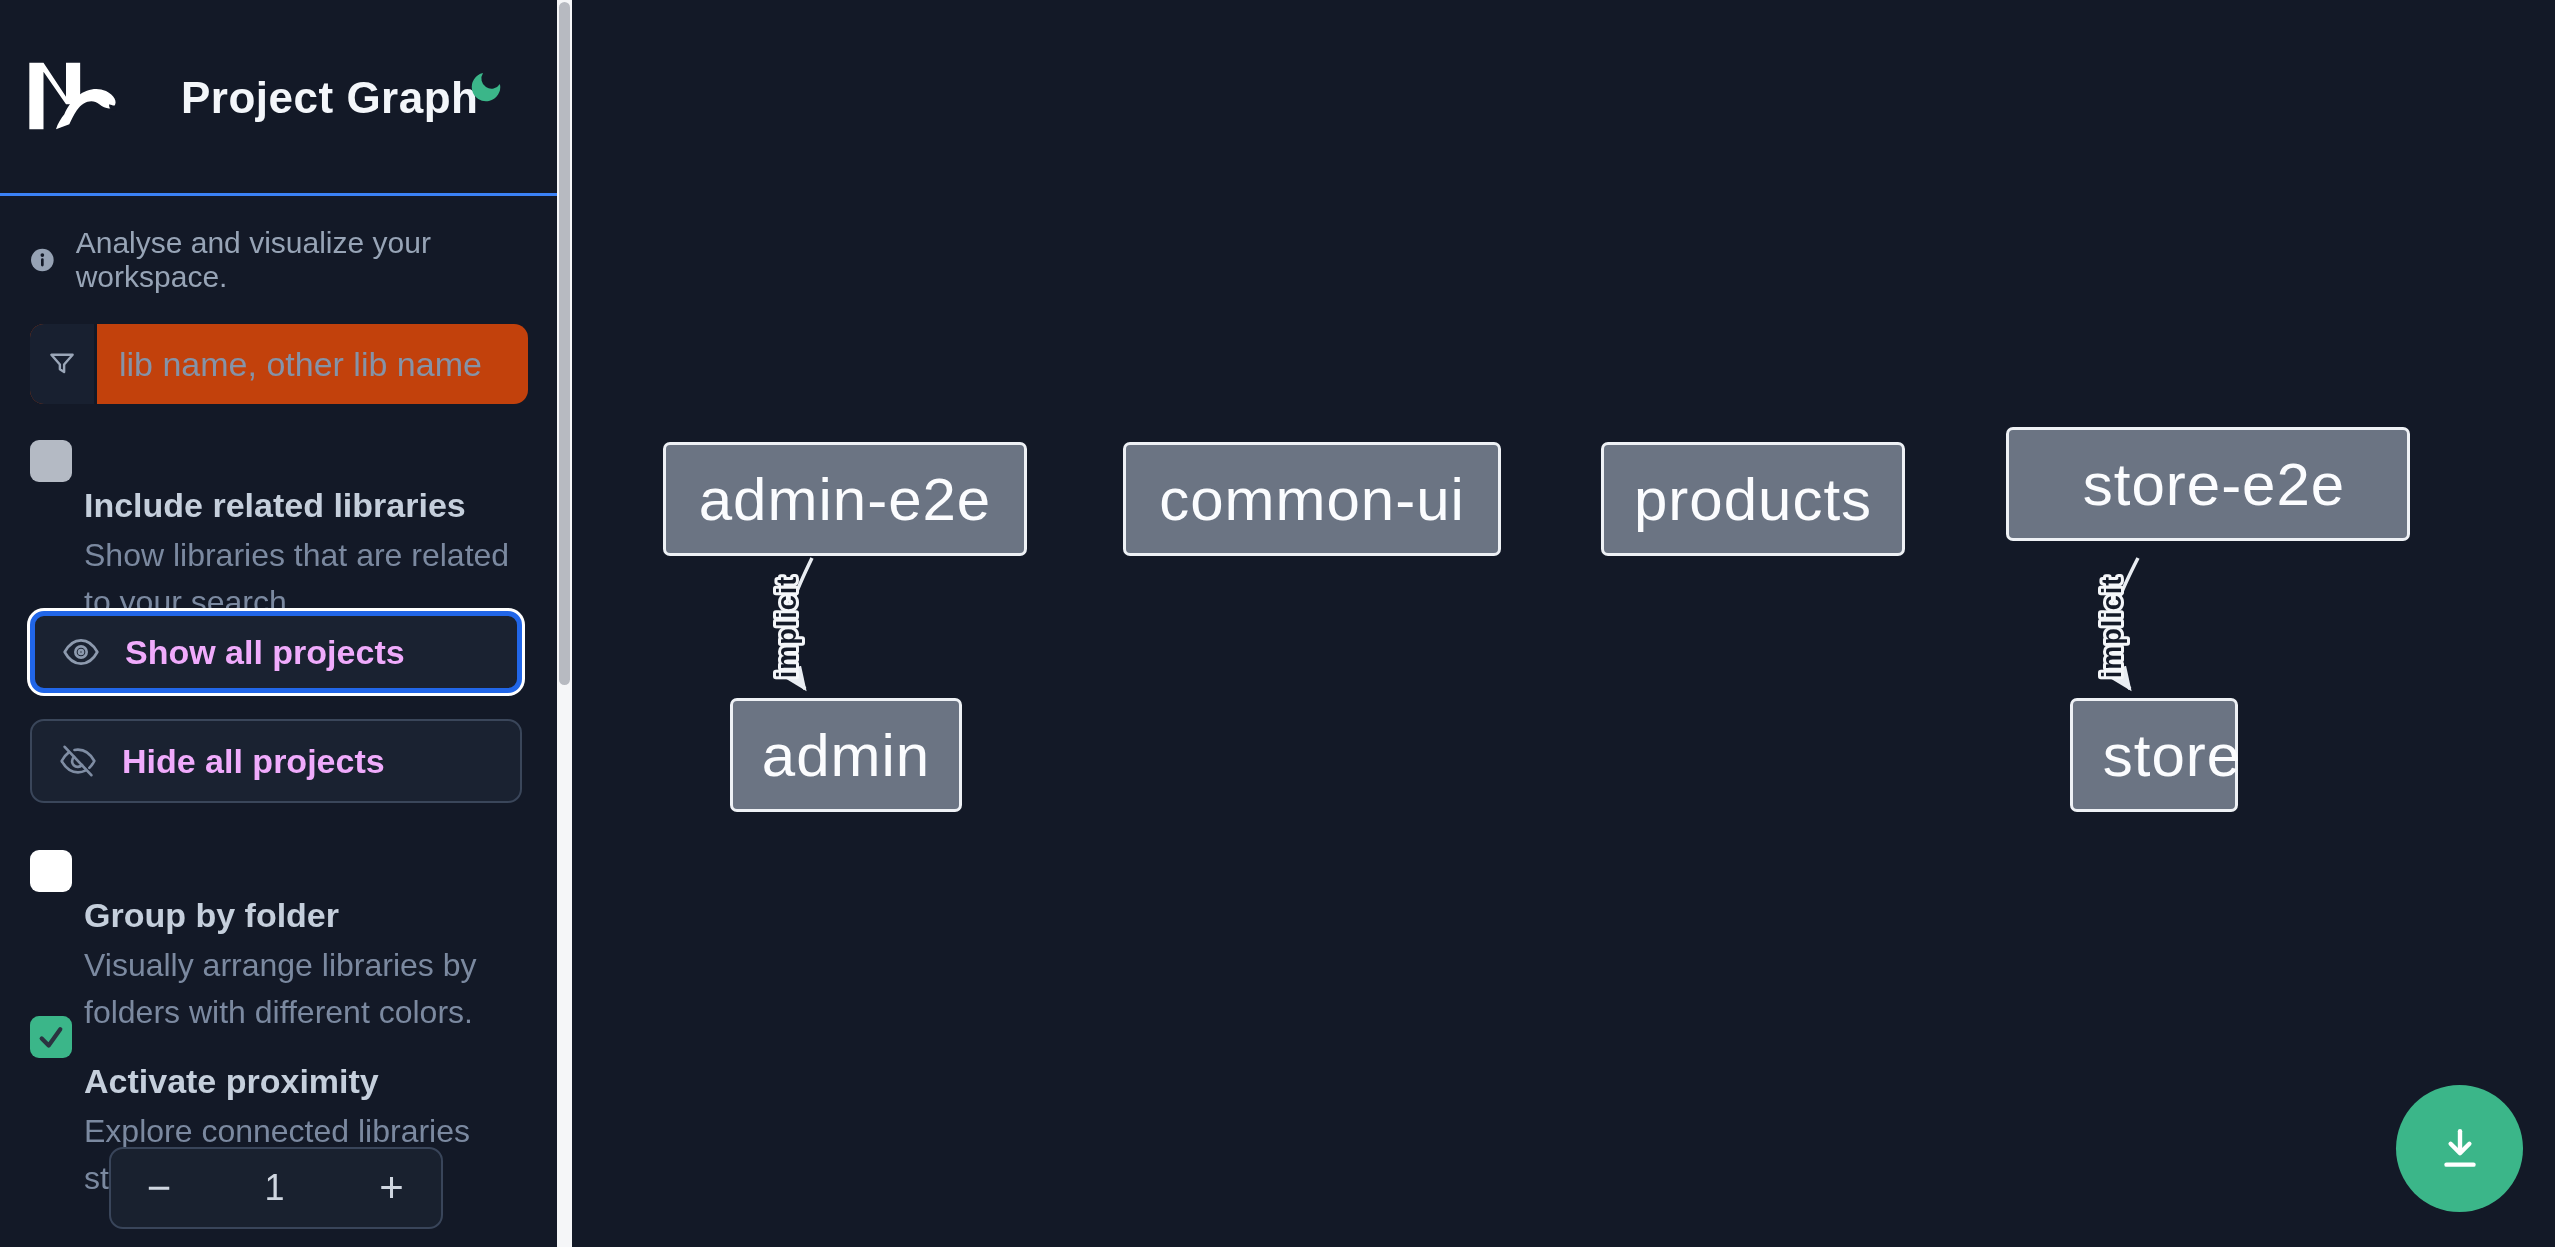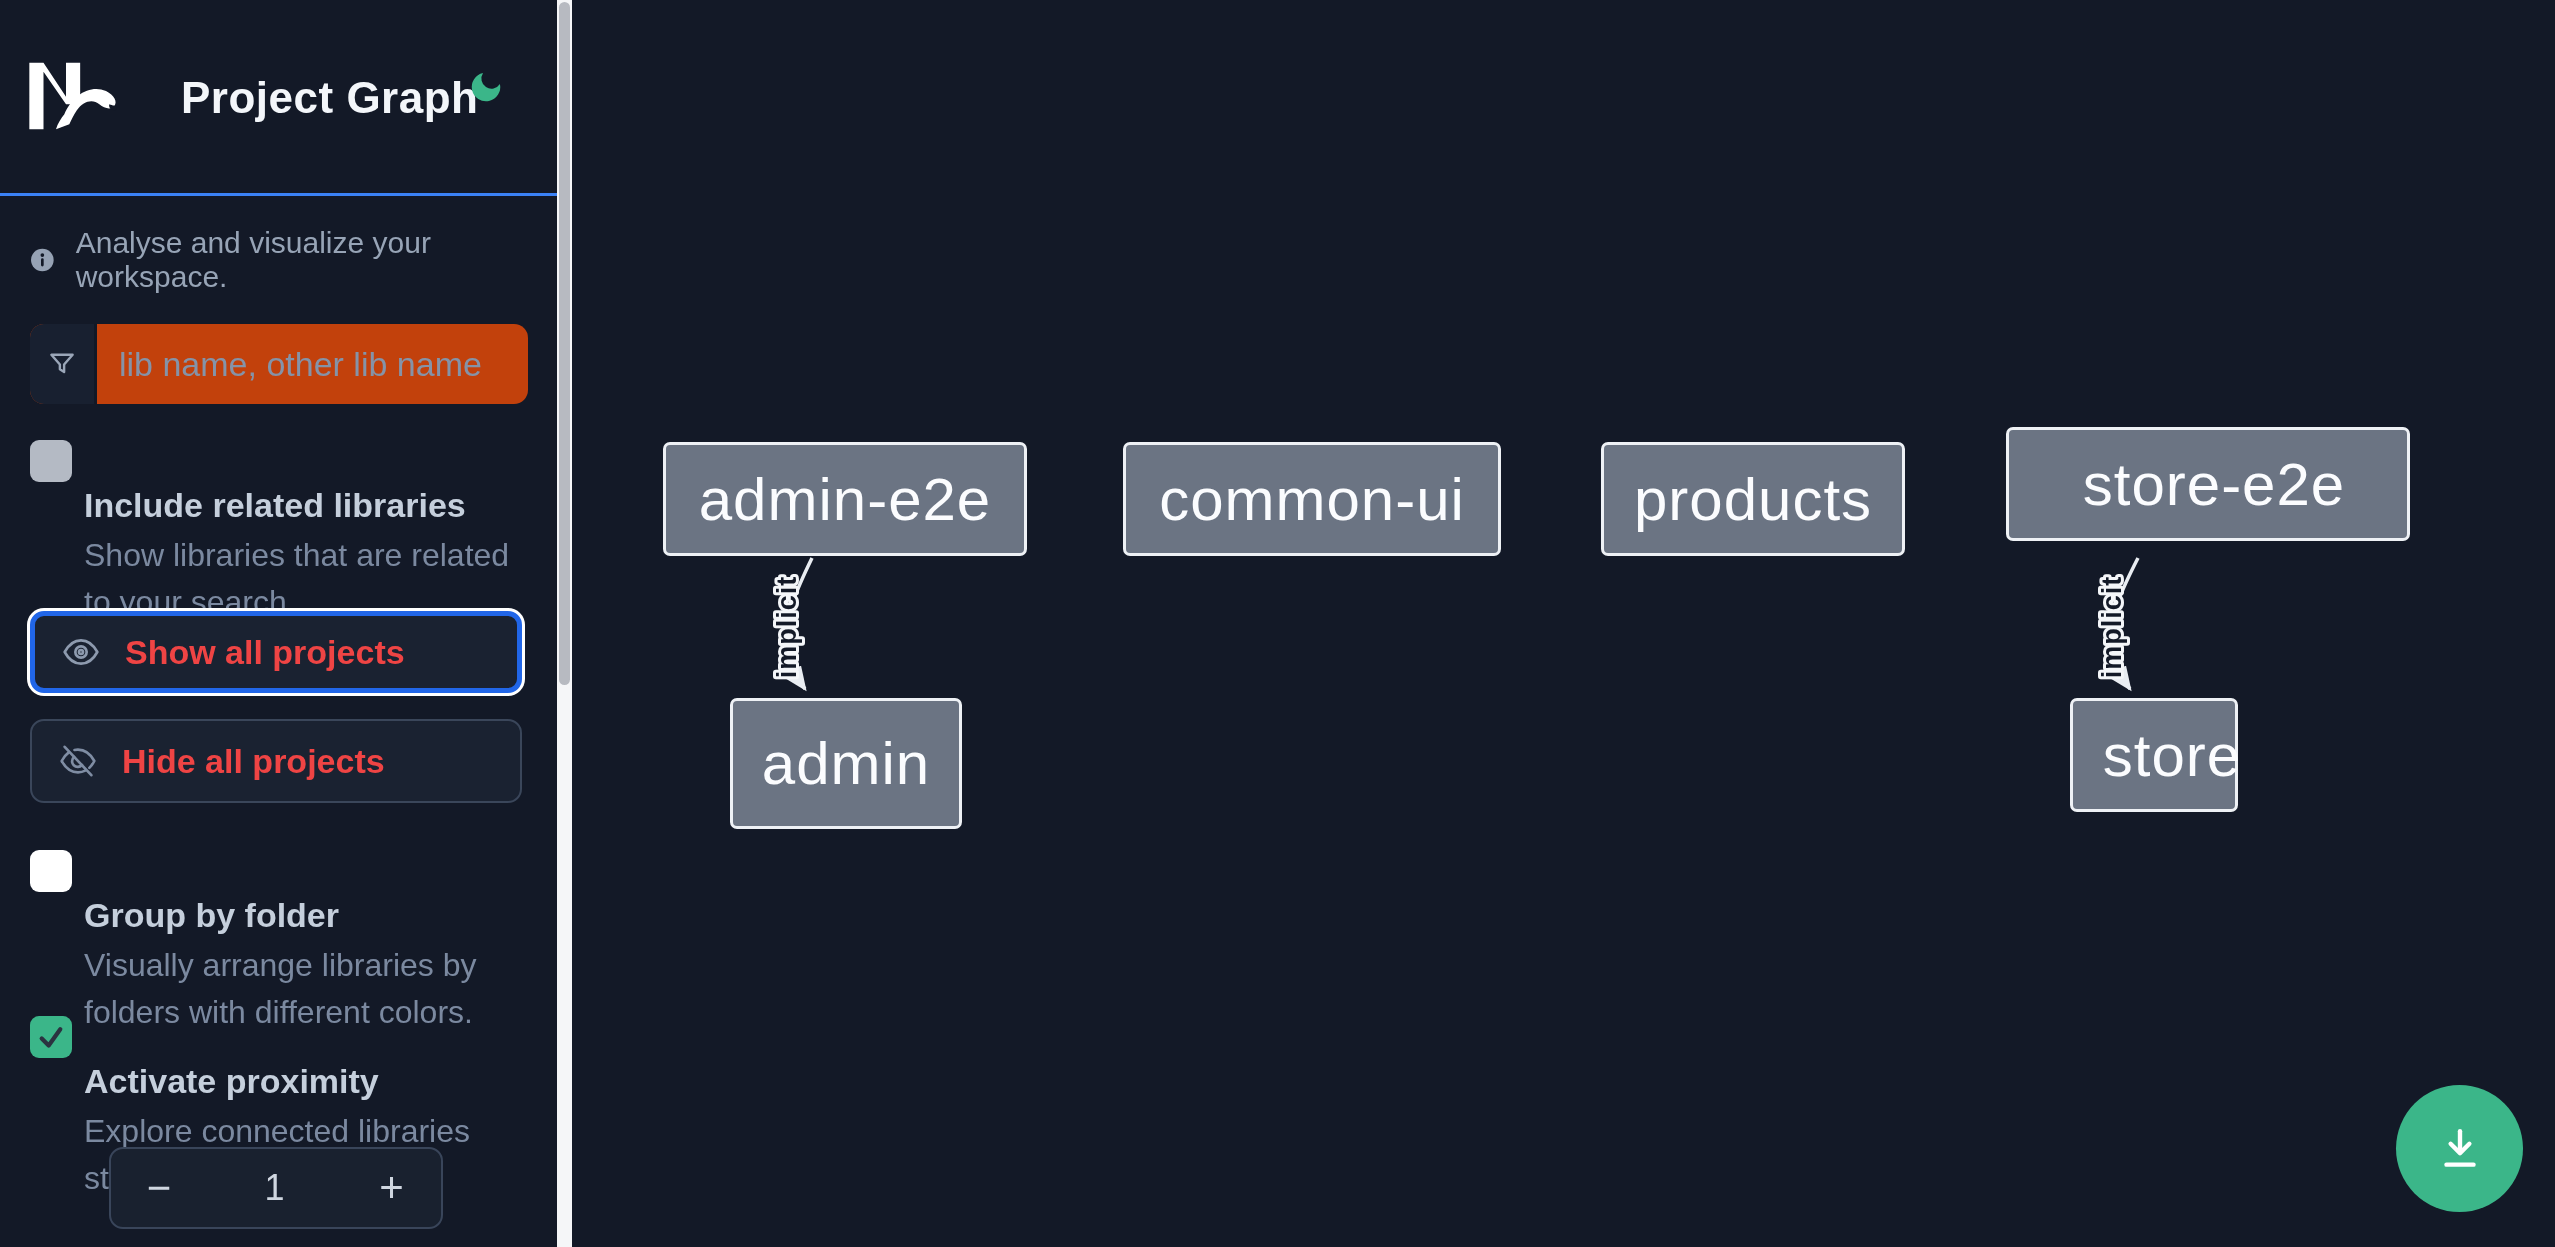--- a/index.html
+++ b/index.html
@@ -22,21 +22,21 @@
     border-radius: 7px;
     color: #fbfcfe;
     font-size: 60px;
     letter-spacing: 1px;
     cursor: pointer;
   }
   .node-admin-e2e  { left: 663px;  top: 442px; width: 364px; height: 114px; }
   .node-common-ui  { left: 1123px; top: 442px; width: 378px; height: 114px; }
   .node-products   { left: 1601px; top: 442px; width: 304px; height: 114px; }
   .node-store-e2e  { left: 2006px; top: 427px; width: 404px; height: 114px; padding-left: 12px; }
-  .node-admin      { left: 730px;  top: 698px; width: 232px; height: 131px; }
+  .node-admin      { left: 730px;  top: 698px; width: 232px; height: 114px; }
   .node-store      { left: 2070px; top: 698px; width: 168px; height: 114px; padding-left: 36px; }
 
   .edge-label {
     font-family: "Liberation Sans", "DejaVu Sans", sans-serif;
     font-size: 27px; font-weight: 700; letter-spacing: 1px;
     fill: #131927; stroke: #f4f6f9; stroke-width: 6px;
     paint-order: stroke; stroke-linejoin: round;
   }
 
   
@@ -101,21 +101,21 @@
     font-size: 32px; color: #7b89a0; line-height: 47px;
   }
   #check-include  { top: 438px; }
   #check-group    { top: 848px; }
   #check-activate { top: 1014px; }
 
   .side-button {
     position: absolute; left: 30px; width: 492px; height: 84px;
     background: #1a2231; border: 2px solid #3a465a; border-radius: 14px;
     display: flex; align-items: center; gap: 24px; padding: 0 26px;
-    font-size: 34px; font-weight: 700; color: #ef4444; cursor: pointer;
+    font-size: 34px; font-weight: 700; color: #f0abfc; cursor: pointer;
     font-family: "Liberation Sans", "DejaVu Sans", sans-serif;
   }
   #btn-show-all {
     top: 611px; height: 82px;
     border: 5px solid #2166e8;
     box-shadow: 0 0 0 3px #ffffff;
   }
   #btn-hide-all { top: 719px; }
 
   #stepper {

